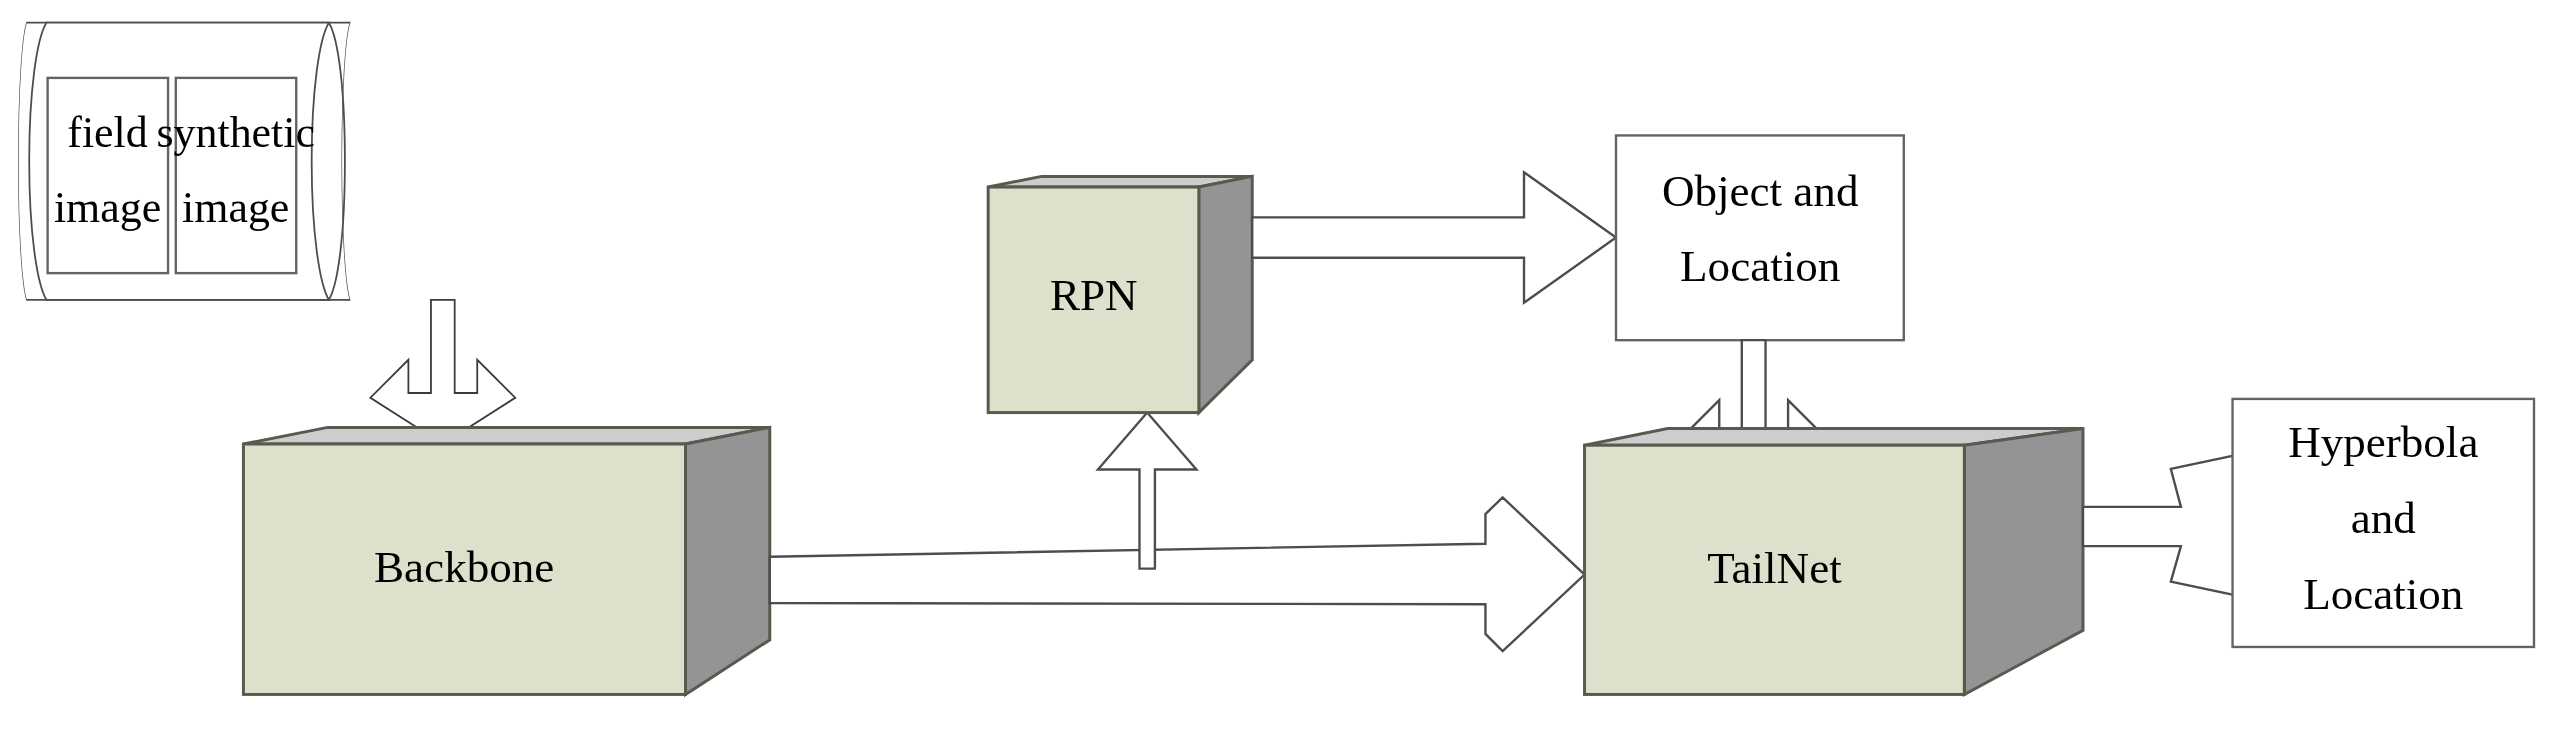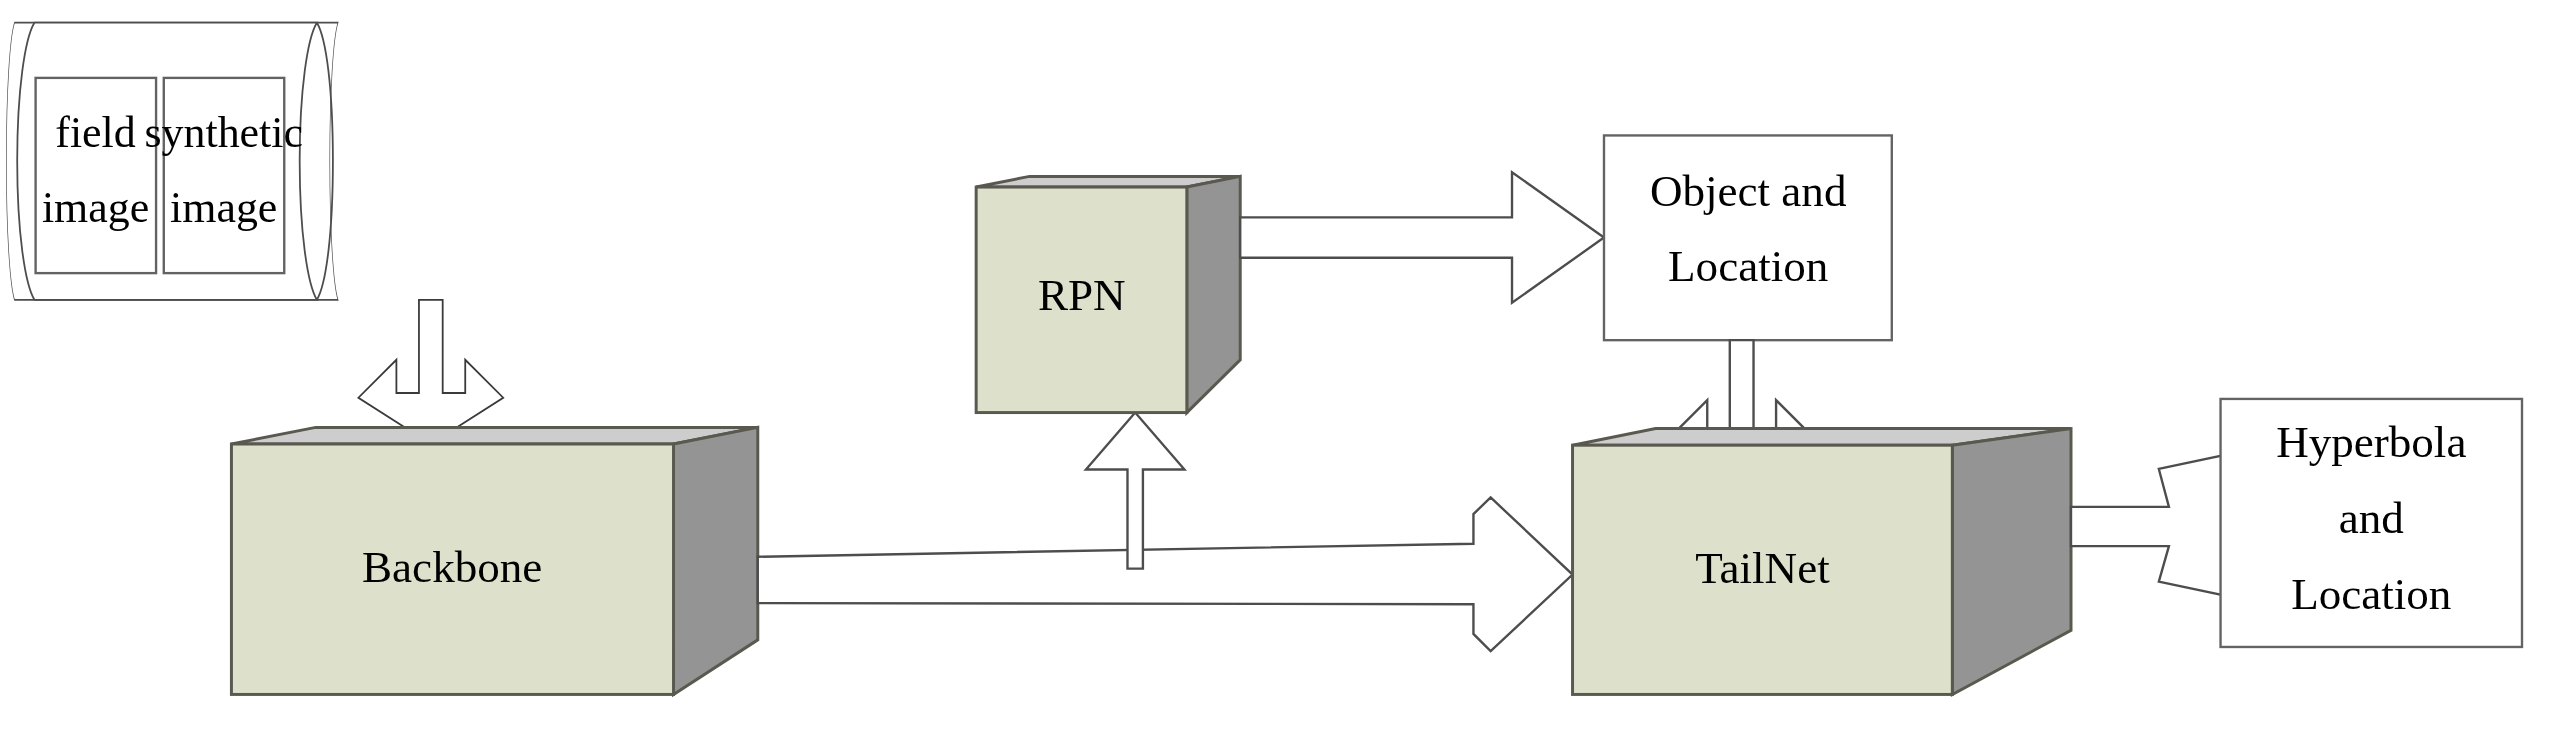--- a/index.html
+++ b/index.html
@@ -10,20 +10,21 @@
   body {
     width: 2576px;
     height: 748px;
     font-family: "Liberation Serif", "DejaVu Serif", serif;
     overflow: hidden;
   }
   #diagram-root {
     position: relative;
     width: 2176px;
     height: 748px;
+    margin-left: 12px;
   }
   svg#diagram-svg {
     display: block;
     width: 2576px;
     height: 748px;
   }
   .node-label {
     font-family: "Liberation Serif", "DejaVu Serif", serif;
     fill: #000000;
     text-anchor: middle;

